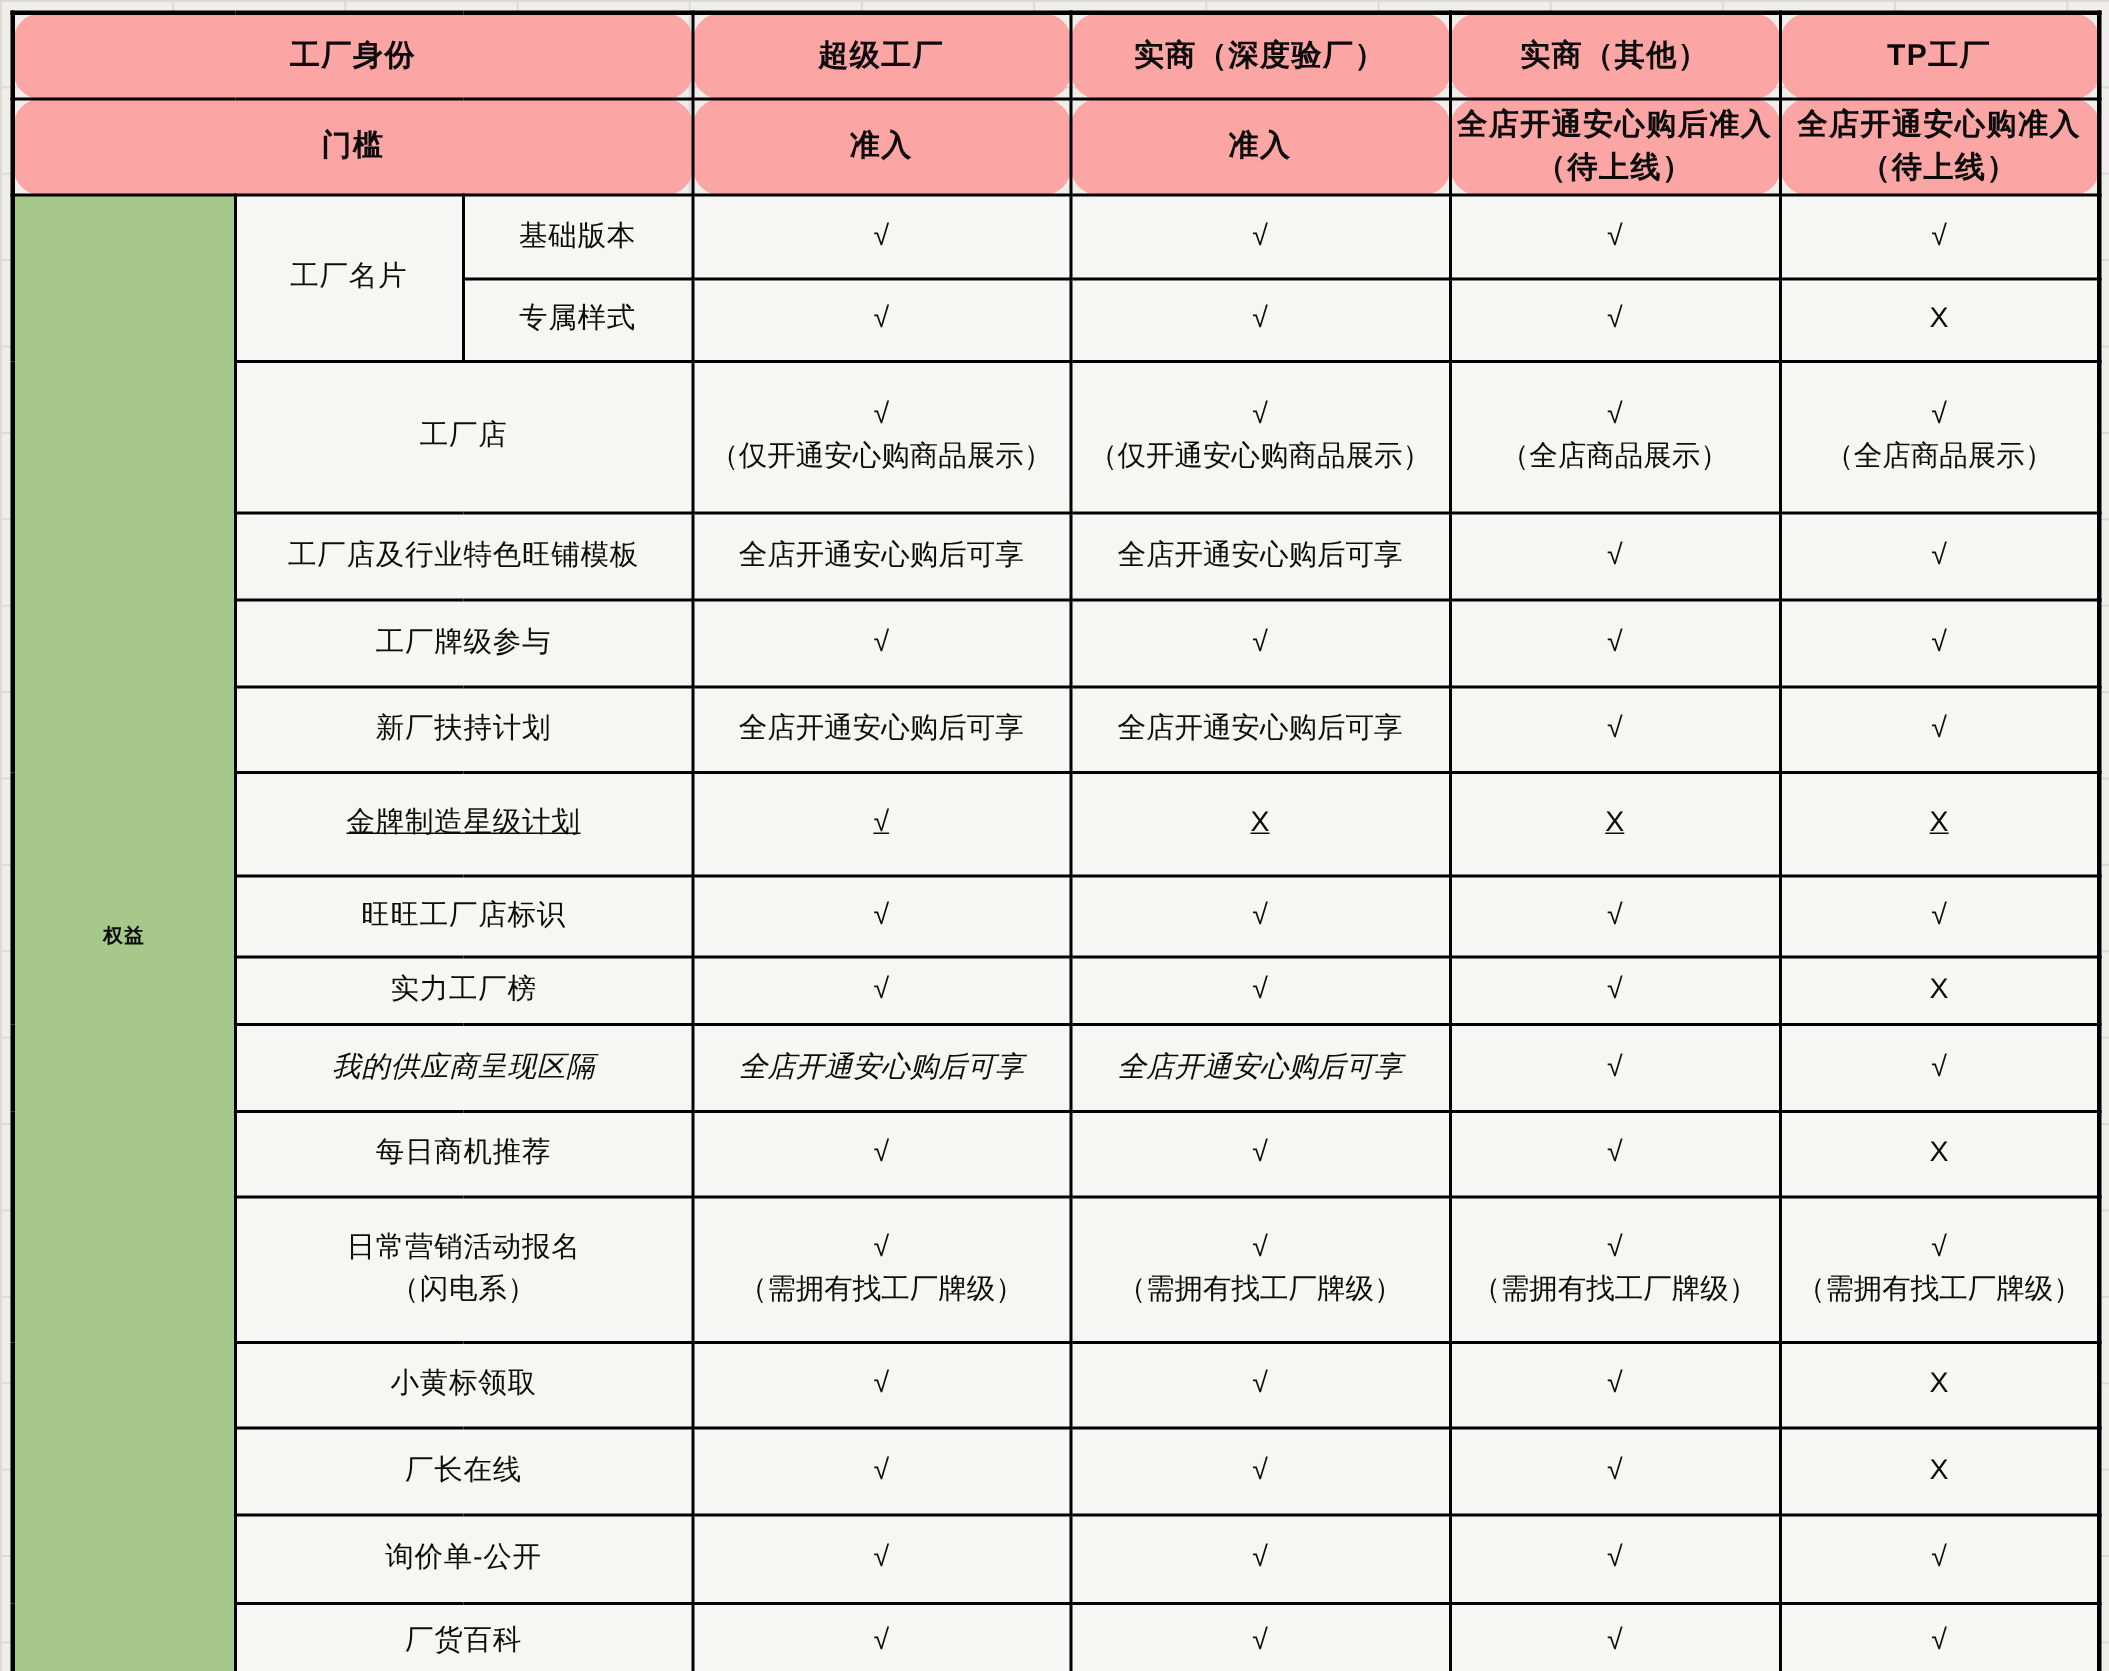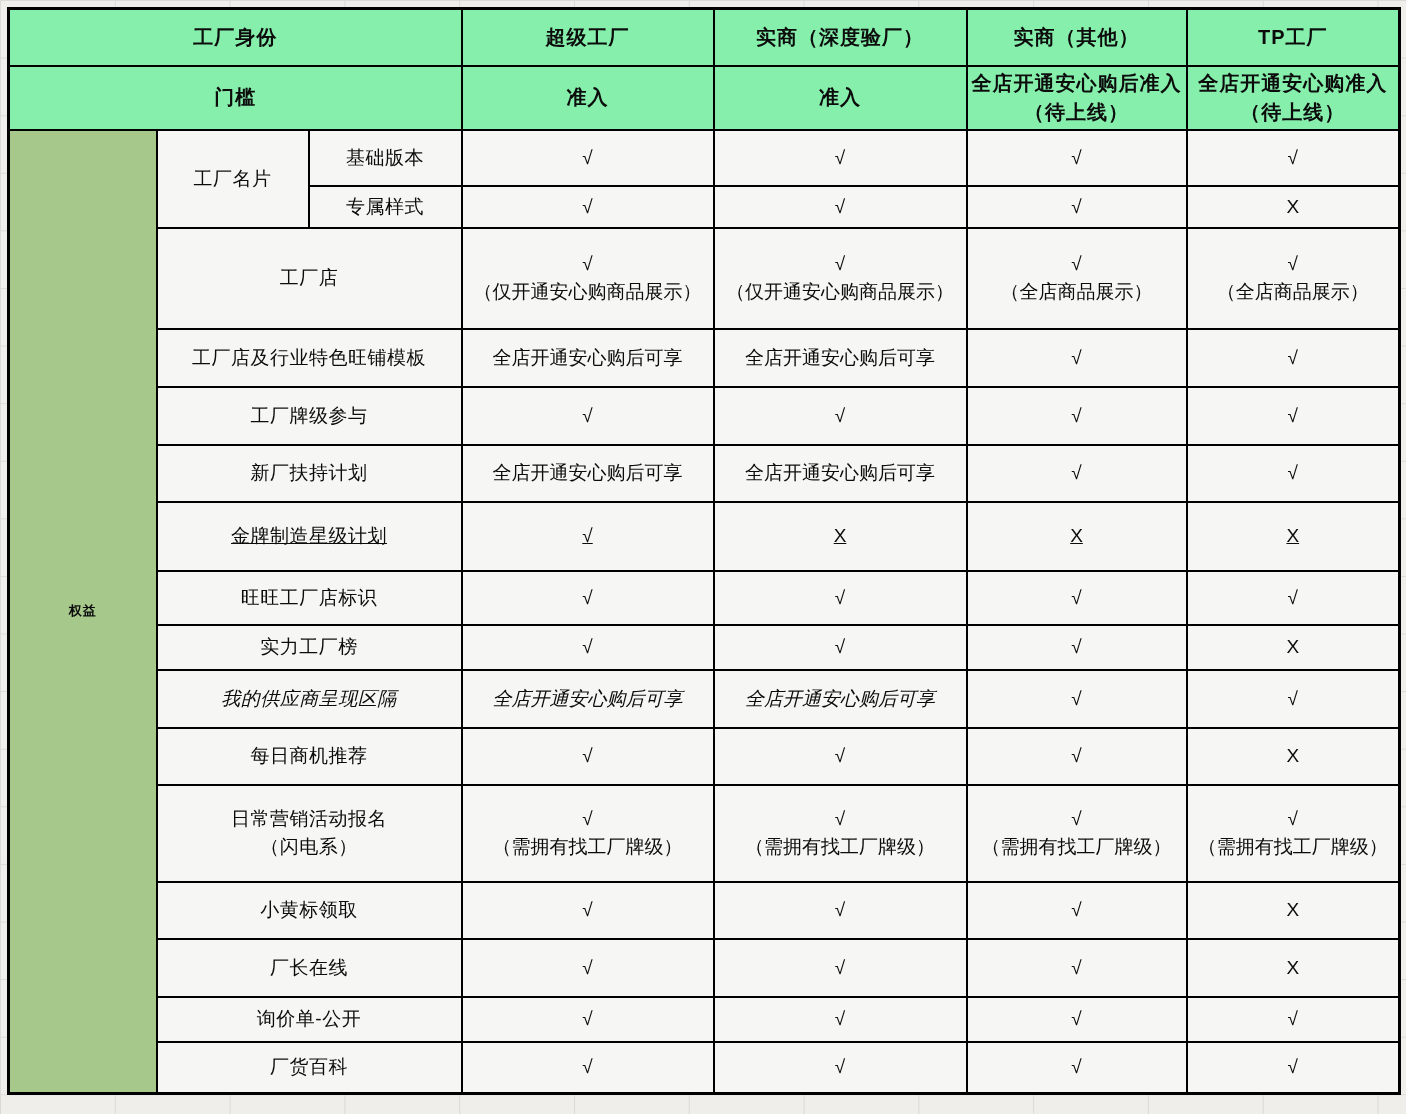--- a/index.html
+++ b/index.html
@@ -32,57 +32,58 @@
     border: 2.5px solid #000;
     text-align: center;
     vertical-align: middle;
     white-space: pre-line;
     padding: 2px 4px;
     box-sizing: border-box;
     line-height: 1.45;
   }
   
   thead th {
-    background: #86efac;
+    background: #fca5a5;
     font-size: 20px;
     font-weight: bold;
     letter-spacing: 1px;
+    border-radius: 18px;
   }
   thead tr:nth-child(1) { height: 57px; }
   thead tr:nth-child(2) { height: 58px; }
   
   td.benefits-col {
     background: #A6C98B;
     font-size: 13px;
     font-weight: bold;
     letter-spacing: 1px;
   }
   
   tbody td {
     background: #F6F6F4;
     font-size: 19px;
     font-weight: normal;
   }
   tbody td.label { letter-spacing: 0.5px; }
   
   tbody tr:nth-child(1)  { height: 56px; }
-  tbody tr:nth-child(2)  { height: 42px; }
+  tbody tr:nth-child(2)  { height: 55px; }
   tbody tr:nth-child(3)  { height: 101px; }
   tbody tr:nth-child(4)  { height: 58px; }
   tbody tr:nth-child(5)  { height: 58px; }
   tbody tr:nth-child(6)  { height: 57px; }
   tbody tr:nth-child(7)  { height: 69px; text-decoration: underline; }
   tbody tr:nth-child(8)  { height: 54px; }
   tbody tr:nth-child(9)  { height: 45px; }
   tbody tr:nth-child(10) { height: 58px; font-style: italic; }
   tbody tr:nth-child(11) { height: 57px; }
   tbody tr:nth-child(12) { height: 97px; }
   tbody tr:nth-child(13) { height: 57px; }
   tbody tr:nth-child(14) { height: 58px; }
-  tbody tr:nth-child(15) { height: 45px; margin-top: 17px; }
+  tbody tr:nth-child(15) { height: 59px; margin-top: 17px; }
   tbody tr:nth-child(16) { height: 52px; padding-left: 48px; }
 </style>
 </head>
 <body>
 
 <table class="matrix">
   <colgroup>
     <col style="width:148px">
       <col style="width:152px">
       <col style="width:153px">

